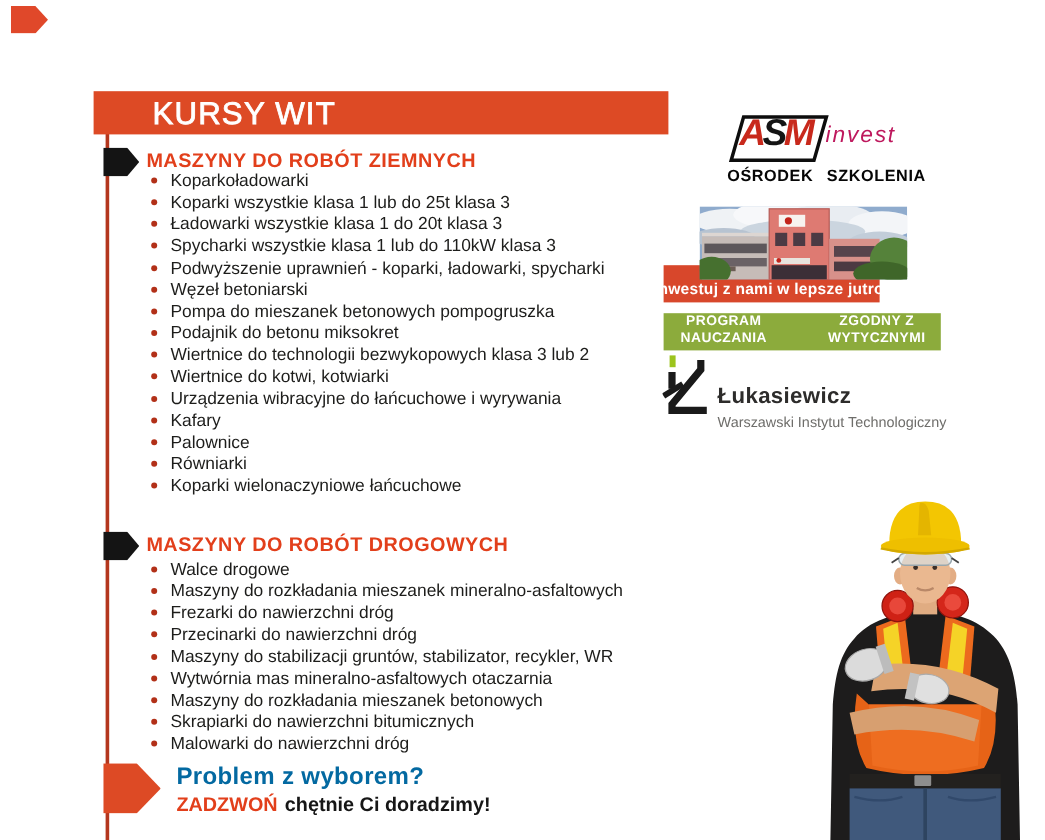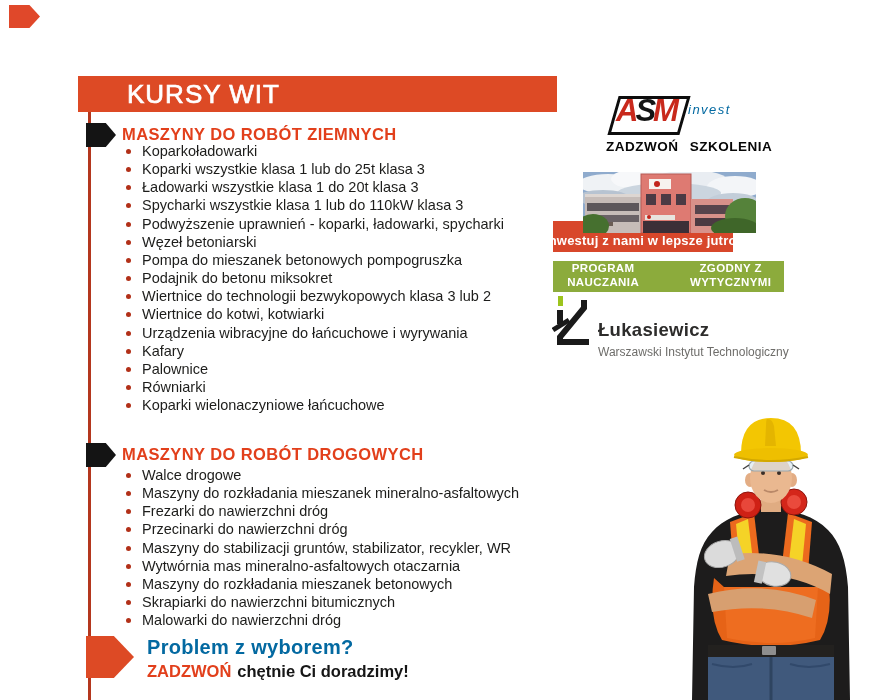--- a/index.html
+++ b/index.html
@@ -43,21 +43,21 @@
     position:absolute;left:86px;top:636px;width:48px;height:42px;background:#DD4A25;
     clip-path:polygon(0 0,58% 0,100% 50%,58% 100%,0 100%);
   }
   .footer-q{position:absolute;left:147px;top:636px;font-size:20px;font-weight:bold;color:#0369a1;letter-spacing:0.3px;}
   .footer-cta{position:absolute;left:147px;top:662px;font-size:16.5px;font-weight:bold;color:#161616;}
   .footer-cta .hl{color:#E23F1B;margin-right:6px;}
   
   .asm-box{position:absolute;left:613px;top:96px;width:66px;height:33px;border:3px solid #0d0d0d;transform:skewX(-16deg);}
   .asm-letters{position:absolute;left:616px;top:95px;font-size:31px;font-weight:bold;font-style:italic;letter-spacing:-3px;line-height:1;}
   .asm-letters .red{color:#C8291C;} .asm-letters .blk{color:#141414;}
-  .asm-invest{position:absolute;left:688px;top:102px;font-size:13px;font-style:italic;color:#0369a1;letter-spacing:1.5px;}
+  .asm-invest{position:absolute;left:688px;top:102px;font-size:19px;font-style:italic;color:#be185d;letter-spacing:1.5px;}
   .asm-sub{position:absolute;left:606px;top:139px;font-size:13.5px;font-weight:bold;color:#060606;letter-spacing:0.5px;word-spacing:7px;white-space:nowrap;}
   
   .building-photo{position:absolute;left:583px;top:172px;width:173px;height:61px;z-index:3;}
   .red-banner{
     position:absolute;left:553px;top:221px;width:180px;height:31px;background:#D8472B;z-index:2;
     color:#fff;font-weight:bold;font-size:13px;letter-spacing:0.2px;
     display:flex;align-items:flex-end;justify-content:center;padding-bottom:4px;box-sizing:border-box;white-space:nowrap;
   }
   .green-banner{
     position:absolute;left:553px;top:261px;width:231px;height:31px;background:#8CAB3C;color:#fff;
@@ -120,21 +120,21 @@
   <div class="footer-arrow"></div>
   <div class="footer-q">Problem z wyborem?</div>
   <div class="footer-cta">
     <span class="hl">ZADZWOŃ</span><span>chętnie Ci doradzimy!</span>
   </div>
 
   <div>
     <div class="asm-box"></div>
     <div class="asm-letters"><span class="red">A</span><span class="blk">S</span><span class="red">M</span></div>
     <div class="asm-invest">invest</div>
-    <div class="asm-sub">ZADZWOŃ SZKOLENIA</div>
+    <div class="asm-sub">OŚRODEK SZKOLENIA</div>
   </div>
 
   <svg class="building-photo" viewBox="0 0 173 61" preserveAspectRatio="none">
     <rect width="173" height="61" fill="#8FABCD"></rect>
     <ellipse cx="25" cy="12" rx="30" ry="10" fill="#EFF2F5"></ellipse>
     <ellipse cx="62" cy="7" rx="34" ry="11" fill="#F7F8FA"></ellipse>
     <ellipse cx="108" cy="10" rx="38" ry="12" fill="#E9EDF2"></ellipse>
     <ellipse cx="152" cy="15" rx="28" ry="11" fill="#F3F5F8"></ellipse>
     <ellipse cx="86" cy="21" rx="52" ry="10" fill="#CBD5DF"></ellipse>
     <ellipse cx="20" cy="26" rx="26" ry="8" fill="#B7C3D1"></ellipse>

